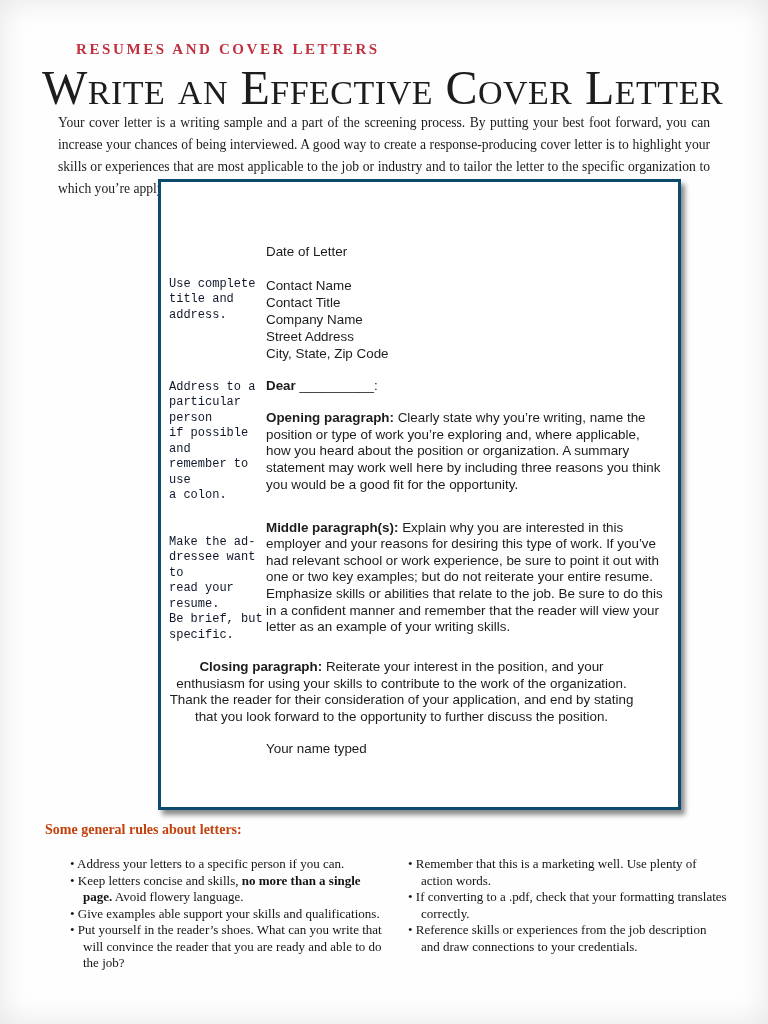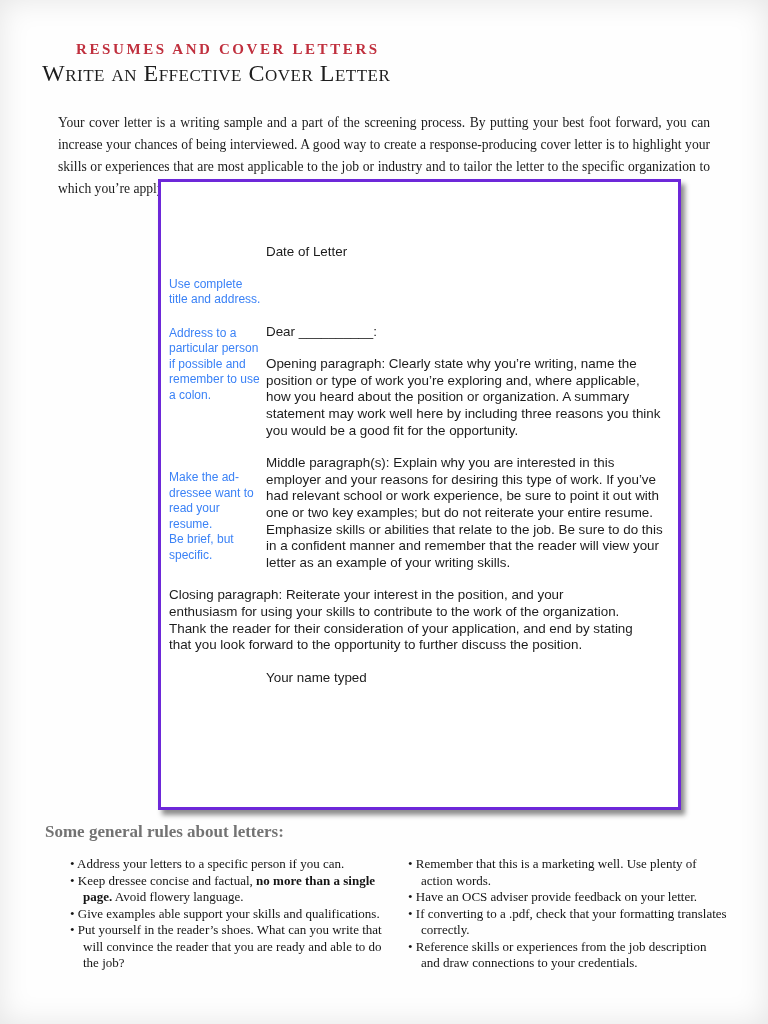--- a/index.html
+++ b/index.html
@@ -21,77 +21,77 @@
     left: 76px; top: 41px;
     font-size: 15px;
     font-weight: 700;
     letter-spacing: 2.6px;
     color: var(--accent);
     font-family: "Liberation Serif", serif;
   }
   .title {
     position: absolute;
     left: 42px; top: 60px;
-    font-size: 24px;
+    font-size: 48px;
     font-weight: 400;
     font-variant: small-caps;
     letter-spacing: 0.5px;
     color: #1d1d1d;
     font-family: "Liberation Serif", serif;
   }
   .intro {
     position: absolute;
     left: 58px; top: 112px;
     width: 652px;
     font-size: 13.6px;
     line-height: 22px;
     text-align: justify;
     color: #1a1a1a;
   }
   .letter-box {
     position: absolute;
     left: 158px; top: 179px;
     width: 523px; height: 631px;
     background: #ffffff;
-    border: 3px solid #6d28d9;
+    border: 3px solid #0c4a6e;
     box-shadow: 4px 5px 5px rgba(0,0,0,0.45);
     padding: 62px 14px 4px 8px;
   }
   .letter-row { display: flex; margin-bottom: 16px; }
   .letter-row:nth-child(6) { margin-bottom: 20px; }
   .annotation {
     flex: none;
     width: 97px;
-    font-family: Liberation Sans, sans-serif;
+    font-family: Liberation Mono, monospace;
     font-size: 12px;
     line-height: 15.5px;
-    color: #3b82f6;
+    color: #0f172a;
     white-space: pre-line;
   }
   .letter-row:nth-child(3) .annotation { padding-top: 2px; }
   .letter-row:nth-child(4) .annotation { padding-top: 15px; }
   .letter-content { flex: 1; }
   .letter-paragraph {
     font-family: "Liberation Sans", sans-serif;
     font-size: 13.4px;
     line-height: 16.6px;
     color: #1c1c1c;
     white-space: pre-line;
     margin-bottom: 16px;
   }
   .letter-paragraph:last-child { margin-bottom: 0; }
   .letter-row:nth-child(2) .letter-paragraph { line-height: 17px; }
-  .letter-row:nth-child(5) .letter-paragraph { padding-right: 30px; }
-  .letter-paragraph b { font-weight: 400; }
+  .letter-row:nth-child(5) .letter-paragraph { padding-right: 30px; text-align: center; }
+  .letter-paragraph b { font-weight: 700; }
   .rules-heading {
     position: absolute;
     left: 45px; top: 822px;
-    font-size: 17px;
+    font-size: 14px;
     font-weight: 700;
-    color: #737373;
+    color: #c2410c;
   }
   .rules {
     position: absolute;
     left: 57px; top: 856px;
     width: 678px;
     display: flex;
     gap: 6px;
   }
   .rules-col { width: 332px; list-style: none; }
   .rules-col li {
@@ -115,20 +115,27 @@
     <div>
         <div class="letter-row">
           <div class="annotation"></div>
           <div class="letter-content">
             <div class="letter-paragraph"><span>Date of Letter</span></div>
           </div>
         </div>
         <div class="letter-row">
           <div class="annotation">Use complete
 title and address.</div>
+          <div class="letter-content">
+            <div class="letter-paragraph"><span>Contact Name
+Contact Title
+Company Name
+Street Address
+City, State, Zip Code</span></div>
+          </div>
         </div>
         <div class="letter-row">
           <div class="annotation">Address to a
 particular person
 if possible and
 remember to use
 a colon.</div>
           <div class="letter-content">
             <div class="letter-paragraph"><b>Dear</b><span> __________:</span></div>
             <div class="letter-paragraph"><b>Opening paragraph:</b><span> Clearly state why you’re writing, name the position or type of work you’re exploring and, where applicable, how you heard about the position or organization. A summary statement may work well here by including three reasons you think you would be a good fit for the opportunity.</span></div>
@@ -155,24 +162,23 @@
             <div class="letter-paragraph"><span>Your name typed</span></div>
           </div>
         </div>
       </div>
   </div>
 
   <h2 class="rules-heading">Some general rules about letters:</h2>
   <div class="rules">
     <ul class="rules-col">
         <li><span>• Address your letters to a specific person if you can.</span></li>
-        <li><span>• Keep dressee concise and factual, </span><b>no more than a single page.</b><span> Avoid flowery language.</span></li>
+        <li><span>• Keep letters concise and skills, </span><b>no more than a single page.</b><span> Avoid flowery language.</span></li>
         <li><span>• Give examples able support your skills and qualifications.</span></li>
         <li><span>• Put yourself in the reader’s shoes. What can you write that will convince the reader that you are ready and able to do the job?</span></li>
       </ul>
     <ul class="rules-col">
         <li><span>• Remember that this is a marketing well. Use plenty of action words.</span></li>
-        <li><span>• Have an OCS adviser provide feedback on your letter.</span></li>
         <li><span>• If converting to a .pdf, check that your formatting translates correctly.</span></li>
         <li><span>• Reference skills or experiences from the job description and draw connections to your credentials.</span></li>
       </ul>
   </div>
 </div>
 
 </body></html>

